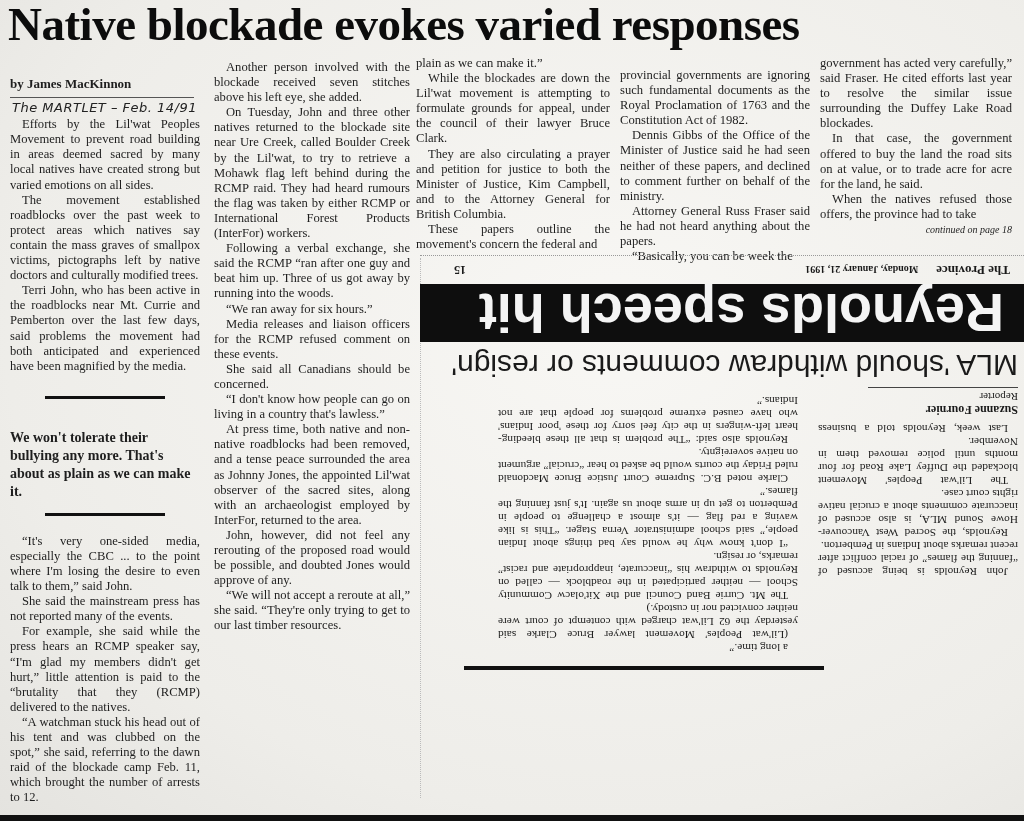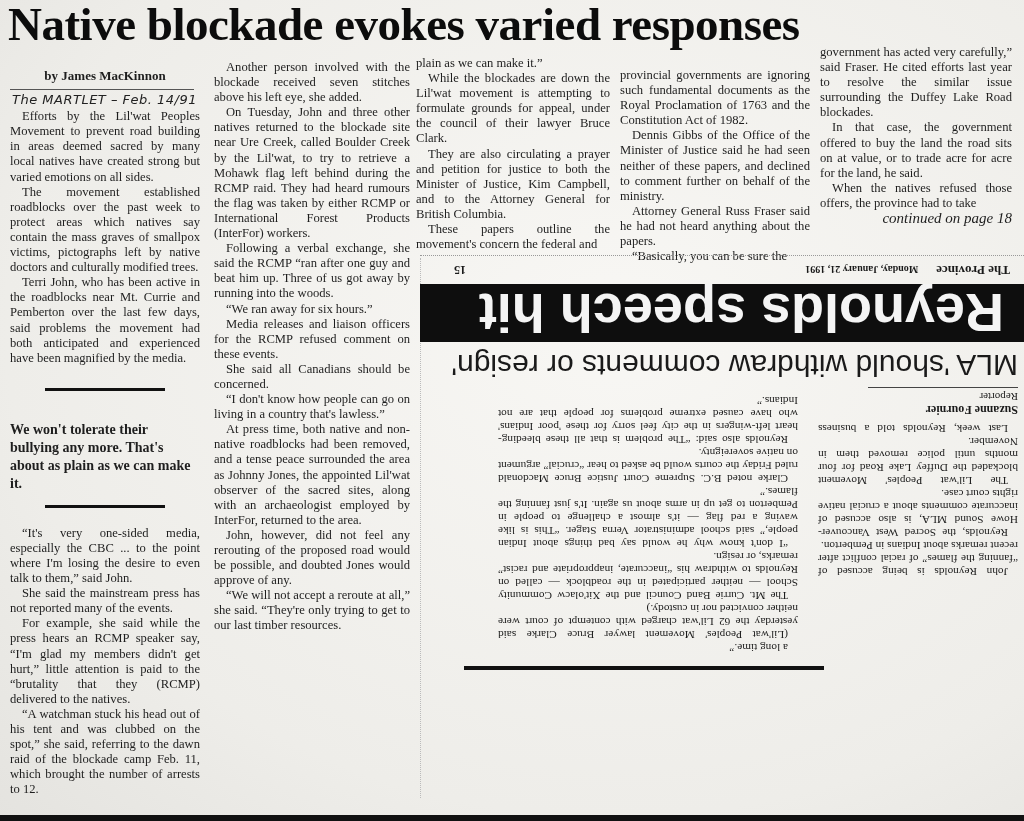--- a/index.html
+++ b/index.html
@@ -6,28 +6,28 @@
   body{width:1024px;height:821px;overflow:hidden;background:#f3f2ef;position:relative;
        font-family:"Liberation Serif","DejaVu Serif",serif;color:#1a1a1a;}
   .page{position:absolute;inset:0;background:
         radial-gradient(ellipse at 60% 40%, #f8f7f4 0%, #eeede9 70%, #e4e3df 100%);}
   .headline{position:absolute;left:8px;top:0;width:1000px;height:48px;
         font-family:"Liberation Serif","DejaVu Serif",serif;font-weight:bold;
         font-size:47px;line-height:48px;letter-spacing:-0.5px;color:#0c0c0c;white-space:nowrap;}
   .col{position:absolute;font-size:12.6px;line-height:15.1px;text-align:justify;color:#1e1e1e;}
   .col p{margin:0;text-indent:12px;}
   .col p.noind{text-indent:0;}
-  .byline{font-weight:bold;font-size:13px;text-align:center;margin:4px 0 6px 0;text-indent:0;}
+  .byline{font-weight:bold;font-size:13px;margin:12px 0 6px 0;text-indent:0;}
   .bylrule{border-top:1px solid #555;margin:0 6px 2px 0;}
   .handnote{font-family:"DejaVu Sans",sans-serif;font-style:italic;font-size:13px;color:#222;
         letter-spacing:0.5px;text-indent:0;margin:0 0 2px 2px;}
   .pullrule{border-top:3px solid #111;width:120px;margin:22px auto 30px auto;}
   .pullquote{font-weight:bold;font-size:14px;line-height:18px;text-indent:0 !important;text-align:left;}
   .pullrule2{border-top:3px solid #111;width:120px;margin:12px auto 18px auto;}
-  .cont{font-style:italic;font-size:15px;text-align:right;text-indent:0 !important;margin-top:6px;}
+  .cont{font-style:italic;font-size:10px;text-align:right;text-indent:0 !important;margin-top:6px;}
   .dotsep{position:absolute;left:420px;top:255px;width:604px;border-top:1px dotted #999;}
   .vrule{position:absolute;top:258px;left:420px;height:540px;border-left:1px dotted #bbb;}
   .bottomrule{position:absolute;left:0;top:815px;width:1024px;height:6px;background:#111;}
   
   .clip{position:absolute;left:420px;top:258px;width:604px;height:440px;transform:rotate(180deg);
         transform-origin:center center;}
   .clip-inner{position:absolute;inset:0;}
   .folio{position:absolute;left:0;top:0;width:580px;height:20px;font-weight:bold;font-size:12px;
         display:flex;gap:18px;align-items:center;padding-left:14px;}
   .folio .paper{font-size:13px;}
@@ -87,24 +87,24 @@
     <p class="noind">plain as we can make it.”</p>
     <p>While the blockades are down the Lil'wat movement is attempting to formulate grounds for appeal, under the council of their lawyer Bruce Clark.</p>
     <p>They are also circulating a prayer and petition for justice to both the Minister of Justice, Kim Campbell, and to the Attorney General for British Columbia.</p>
     <p>These papers outline the movement's concern the federal and</p>
   </div>
 
   <div class="col" style="left:620px;top:56px;width:190px;margin-top:12px;">
     <p class="noind">provincial governments are ignoring such fundamental documents as the Royal Proclamation of 1763 and the Constitution Act of 1982.</p>
     <p>Dennis Gibbs of the Office of the Minister of Justice said he had seen neither of these papers, and declined to comment further on behalf of the ministry.</p>
     <p>Attorney General Russ Fraser said he had not heard anything about the papers.</p>
-    <p>“Basically, you can be sure the</p>
+    <p>“Basically, you can be week the</p>
   </div>
 
-  <div class="col" style="left:820px;top:45px;width:192px;">
+  <div class="col" style="left:820px;top:56px;width:192px;">
     <p class="noind">government has acted very carefully,” said Fraser. He cited efforts last year to resolve the similar issue surrounding the Duffey Lake Road blockades.</p>
     <p>In that case, the government offered to buy the land the road sits on at value, or to trade acre for acre for the land, he said.</p>
     <p>When the natives refused those offers, the province had to take</p>
     <p class="cont">continued on page 18</p>
   </div>
 
   <div class="dotsep"></div>
   <div class="vrule"></div>
 
   <div class="clip">

